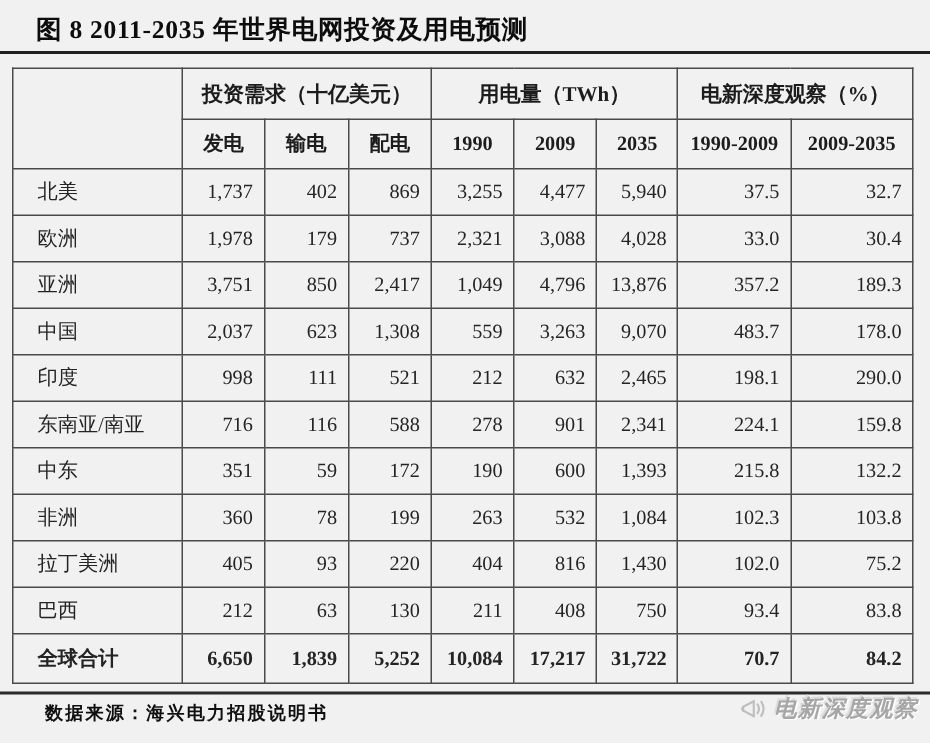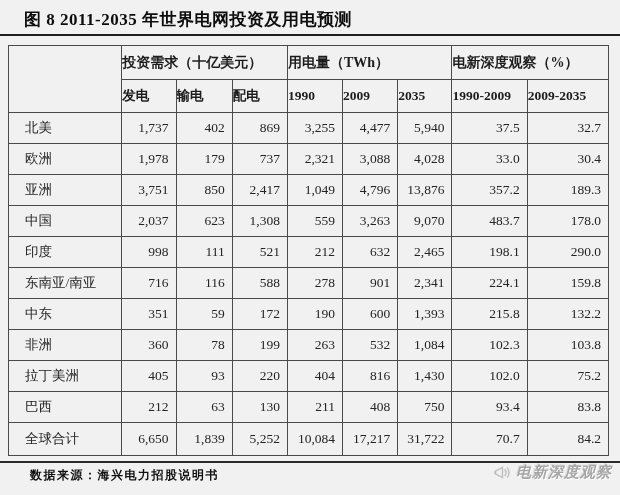--- a/index.html
+++ b/index.html
@@ -25,29 +25,29 @@
 
   table.grid {
     position: absolute; top: 45px; left: 8px;
     width: 601px; border-collapse: collapse; table-layout: fixed;
   }
   .grid th, .grid td {
     border: 1.5px solid #4a4a4a;
     overflow: hidden; white-space: nowrap;
   }
   .grid thead th {
-    font-weight: bold; text-align: left;
+    font-weight: bold; text-align: center;
     font-size: 14px; color: #1c1c1c;
   }
   .grid thead tr.group-row th { height: 34px; }
   .grid thead tr.sub-row th { height: 33px; font-size: 13.5px; }
   .grid tbody td { height: 31px; font-size: 13.5px; color: #242424; }
   .grid td.region { text-align: left; padding-left: 16px; }
   .grid td.num { text-align: right; padding-right: 7px; }
-  .grid tr.total td { font-weight: normal; height: 33px; }
+  .grid tr.total td { font-weight: bold; height: 33px; }
 
   .bottom-rule {
     position: absolute; top: 461px; left: 0;
     width: 620px; height: 2px; background: #2b2b2b;
   }
   .source-note {
     position: absolute; top: 467px; left: 30px;
     font-size: 12px; font-weight: bold; color: #101010;
     letter-spacing: 1.5px; white-space: nowrap;
   }

